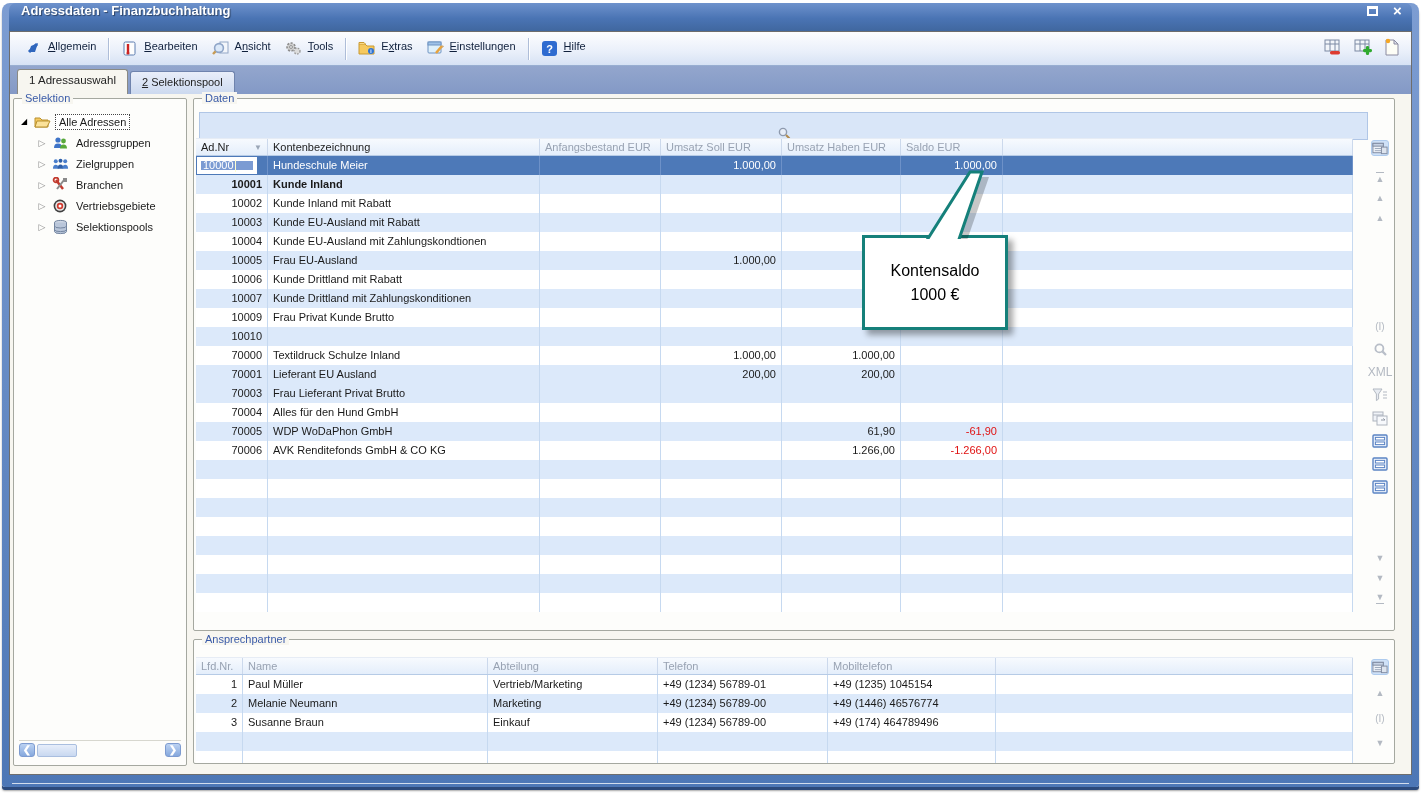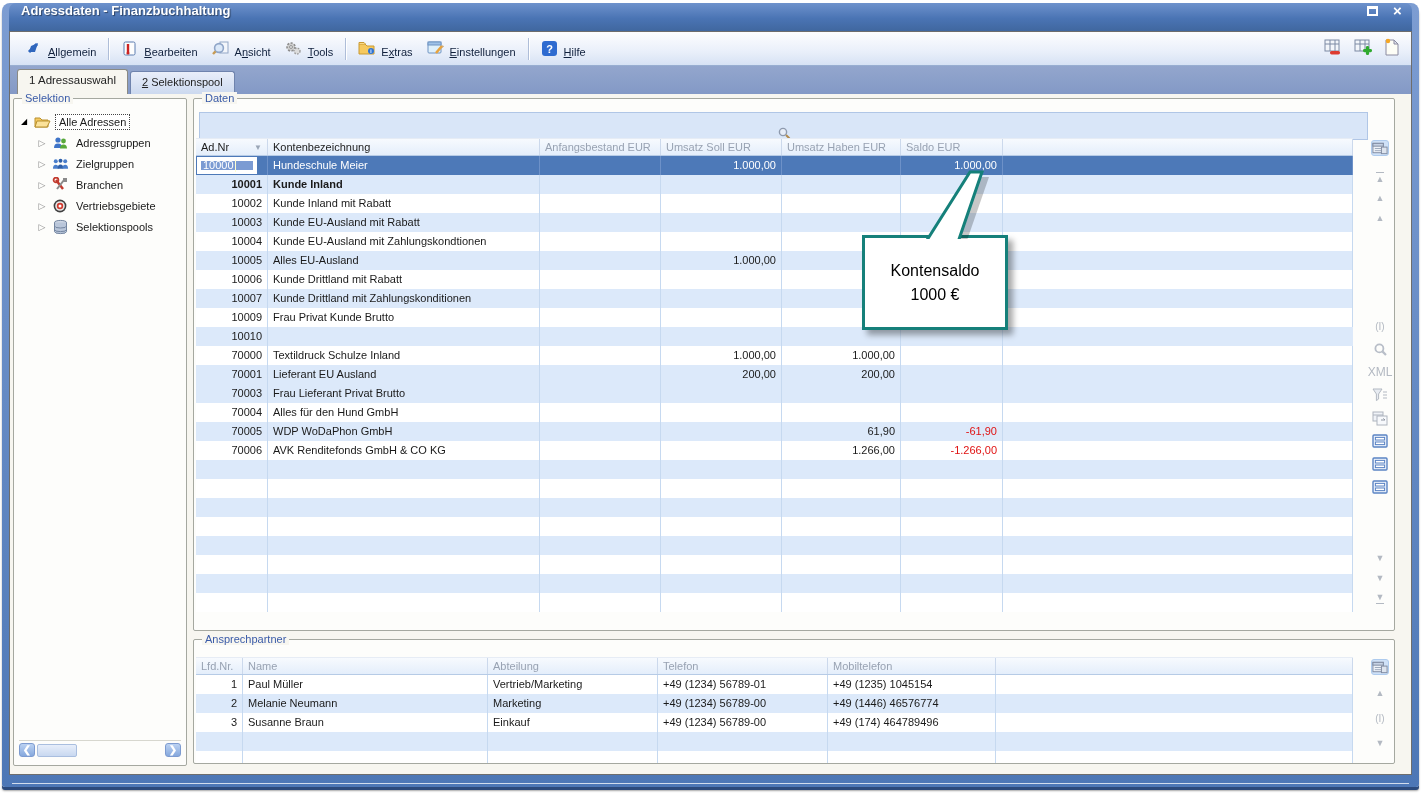--- a/index.html
+++ b/index.html
@@ -22,21 +22,21 @@
   .restore-glyph { width:11px; height:10px; border:2px solid #fff; border-top-width:3px; background:transparent; }
   .close-glyph { color:#fff; font-weight:bold; font-size:15px; line-height:10px; }
 
   .app-body { position:relative; width:1403px; height:744px; background:#f7f6f0;
               border:1px solid #6d6d6d; }
 
   
   .toolbar { position:absolute; left:0; top:0; right:0; height:34px;
              background:linear-gradient(#fdfdfe,#e9effa 60%,#d7e2f4);
              border-bottom:1px solid #98aed1; display:flex; align-items:center; padding:0 8px; }
-  .tool-item { display:flex; align-items:flex-end; gap:5px; padding:3px 7px; border-radius:3px; color:#10203c; }
+  .tool-item { display:flex; align-items:flex-start; gap:5px; padding:3px 7px; border-radius:3px; color:#10203c; }
   .tool-item .ticon { width:18px; height:18px; display:inline-flex; }
   .tool-sep { width:1px; height:22px; background:#aebdd8; box-shadow:1px 0 0 #fff; margin:0 5px; }
   .toolbar-right { position:absolute; right:10px; top:5px; display:flex; gap:9px; align-items:center; }
   .toolbar-right .ticon { width:21px; height:21px; }
   u { text-decoration:underline; }
 
   
   .tabstrip { position:absolute; left:0; top:34px; right:0; height:28px;
               background:linear-gradient(#93a6cd,#8399c6); display:flex; align-items:flex-end; padding-left:7px; }
   .tab { height:23px; padding:4px 11px 0 11px; margin-right:2px; border:1px solid #6f83ad; border-bottom:none;
@@ -374,21 +374,21 @@
             <span class="cell num">10004</span>
             <span class="cell">Kunde EU-Ausland mit Zahlungskondtionen</span>
             <span class="cell num"></span>
             <span class="cell num"></span>
             <span class="cell num"></span>
             <span class="cell num"></span>
             <span class="cell"></span>
           </div>
           <div class="t-row alt" style="grid-template-columns: 72px 272px 121px 121px 119px 102px 1fr;">
             <span class="cell num">10005</span>
-            <span class="cell">Alles EU-Ausland</span>
+            <span class="cell">Frau EU-Ausland</span>
             <span class="cell num"></span>
             <span class="cell num">1.000,00</span>
             <span class="cell num"></span>
             <span class="cell num"></span>
             <span class="cell"></span>
           </div>
           <div class="t-row" style="grid-template-columns: 72px 272px 121px 121px 119px 102px 1fr;">
             <span class="cell num">10006</span>
             <span class="cell">Kunde Drittland mit Rabatt</span>
             <span class="cell num"></span>

